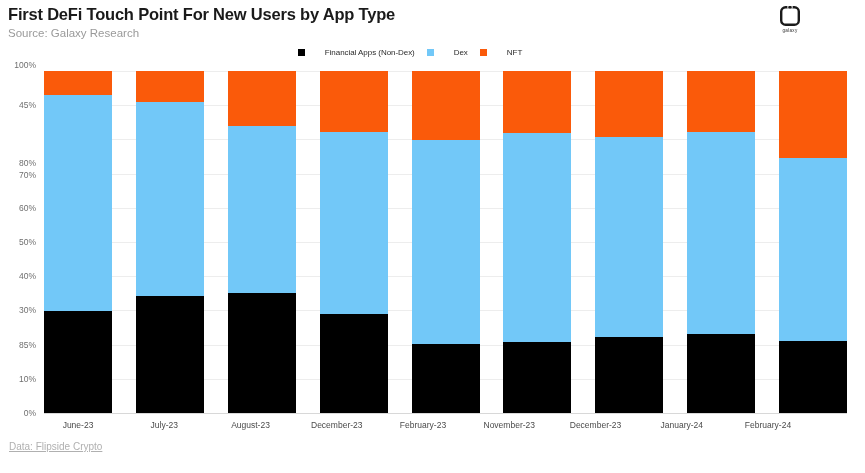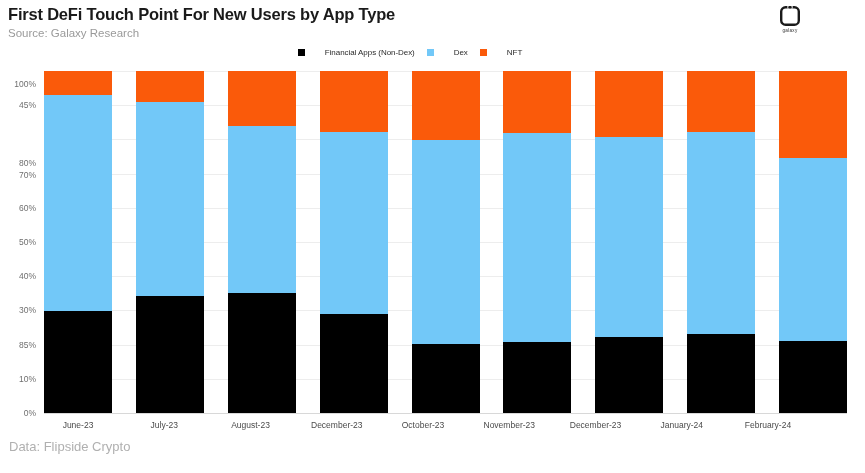--- a/index.html
+++ b/index.html
@@ -77,21 +77,21 @@
     position:absolute; left:44px; right:18px; top:420px;
     display:flex; justify-content:space-between;
   }
   .xlabel {
     flex:0 0 auto; width:68px; text-align:center;
     font-size:8.5px; color:#4a4a4a; white-space:nowrap;
   }
 
   
   .footnotes { position:absolute; left:9px; top:441px; }
-  .foot-source { font-size:13px; color:#b0b0b0; line-height:11px; }
+  .foot-source { font-size:10px; color:#b0b0b0; line-height:11px;text-decoration:underline; }
   .foot-note { font-size:8px; color:#1a1a1a; line-height:12px; margin-top:1px; }
 </style>
 </head>
 <body>
 
 <div class="page">
 
   <div class="header">
     <div class="title">First DeFi Touch Point For New Users by App Type</div>
     <div class="subtitle">Source: Galaxy Research</div>
@@ -126,21 +126,21 @@
         <div class="ylabel" style="top: 349px;">0%</div>
         <div class="ylabel" style="top: 314.8px;">10%</div>
         <div class="ylabel" style="top: 280.6px;">85%</div>
         <div class="ylabel" style="top: 246.4px;">30%</div>
         <div class="ylabel" style="top: 212.2px;">40%</div>
         <div class="ylabel" style="top: 178px;">50%</div>
         <div class="ylabel" style="top: 143.8px;">60%</div>
         <div class="ylabel" style="top: 111px;">70%</div>
         <div class="ylabel" style="top: 75.4px; margin-top: 24px;">80%</div>
         <div class="ylabel" style="top: 41.2px;">45%</div>
-        <div class="ylabel" style="top: 20px;">100%</div>
+        <div class="ylabel" style="top: 1px;">100%</div>
       </div>
     <div class="plot">
       <div class="gridlines" id="gridlines">
           <div class="gridline base" style="top: 342px;"></div>
           <div class="gridline" style="top: 307.8px;"></div>
           <div class="gridline" style="top: 273.6px;"></div>
           <div class="gridline" style="top: 239.4px;"></div>
           <div class="gridline" style="top: 205.2px;"></div>
           <div class="gridline" style="top: 171px;"></div>
           <div class="gridline" style="top: 136.8px;"></div>
@@ -197,21 +197,21 @@
           </div>
         </div>
     </div>
   </div>
 
   <div class="xlabels" id="xlabels">
       <div class="xlabel">June-23</div>
       <div class="xlabel">July-23</div>
       <div class="xlabel">August-23</div>
       <div class="xlabel">December-23</div>
-      <div class="xlabel">October-23</div>
+      <div class="xlabel">February-23</div>
       <div class="xlabel">November-23</div>
       <div class="xlabel">December-23</div>
       <div class="xlabel">January-24</div>
       <div class="xlabel">February-24</div>
     </div>
 
   <div class="footnotes">
     <div class="foot-source">Data: Flipside Crypto</div>
   </div>
 

